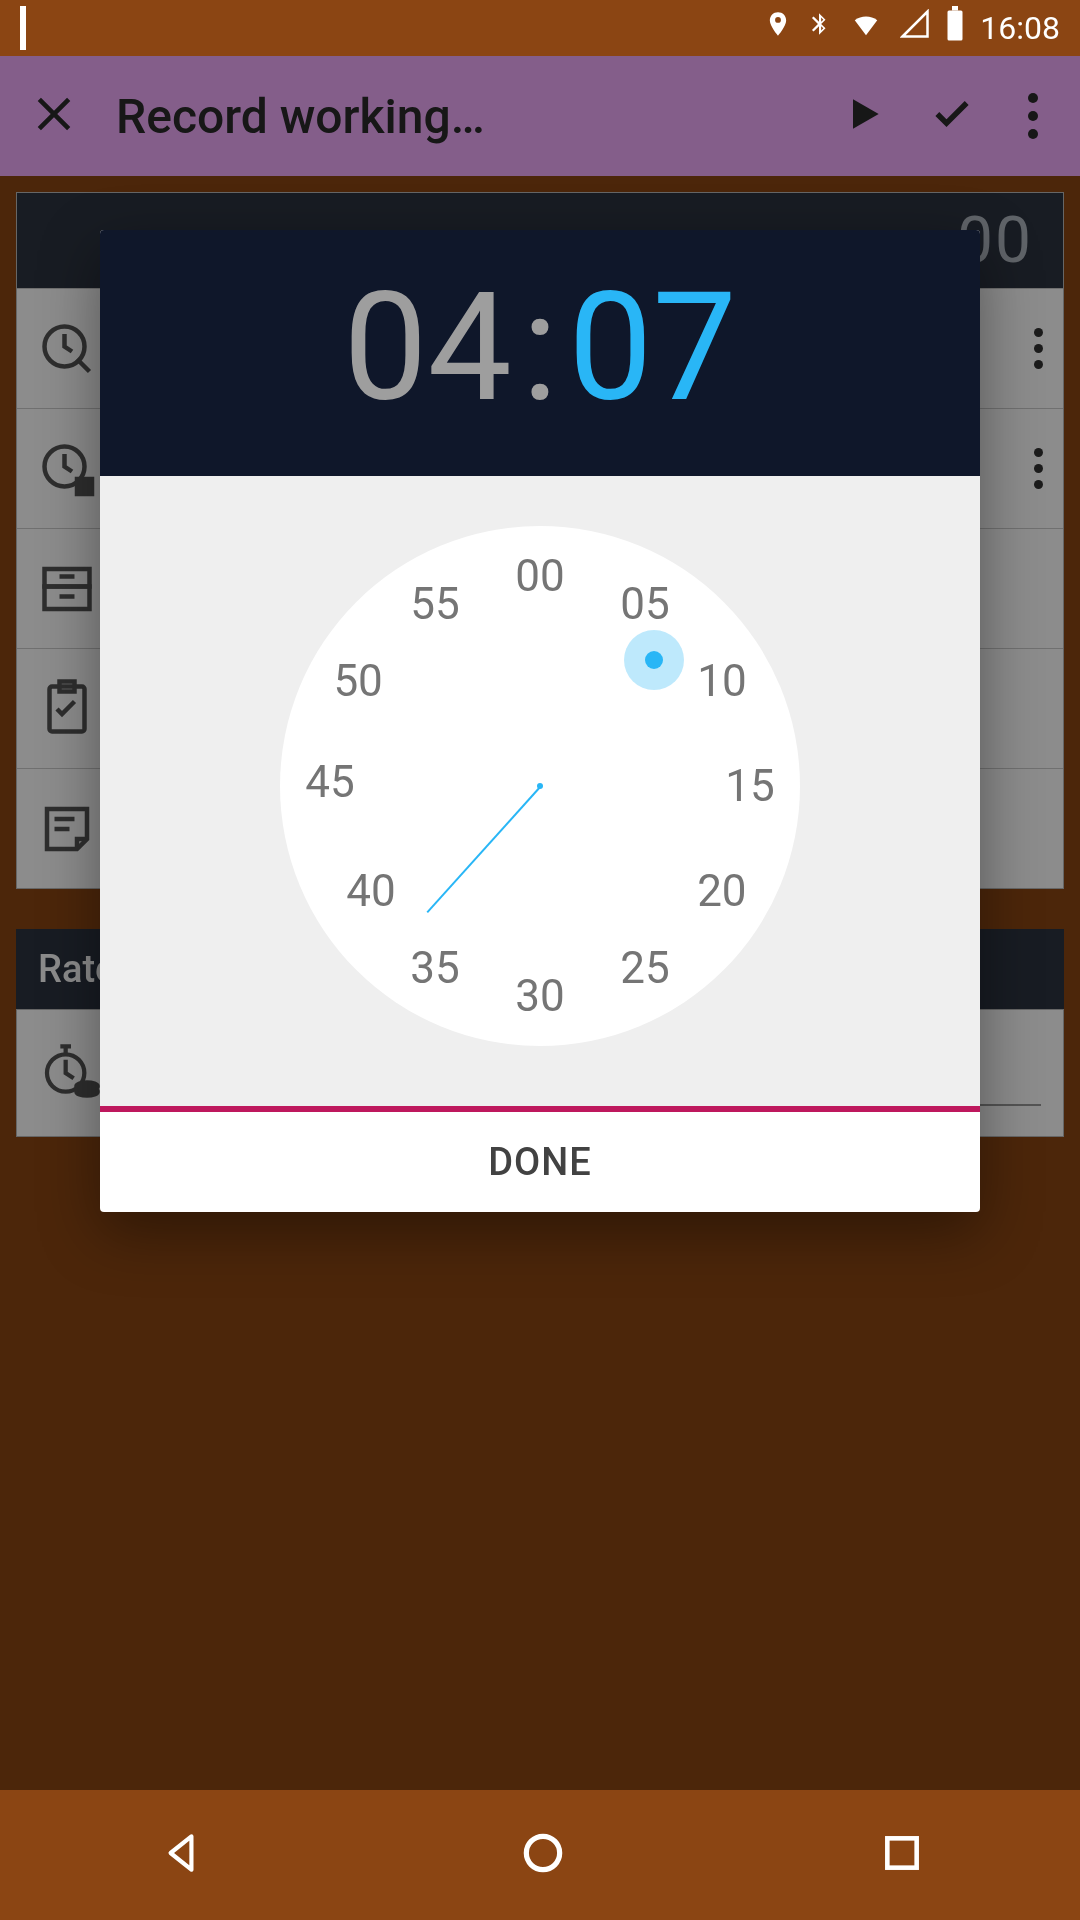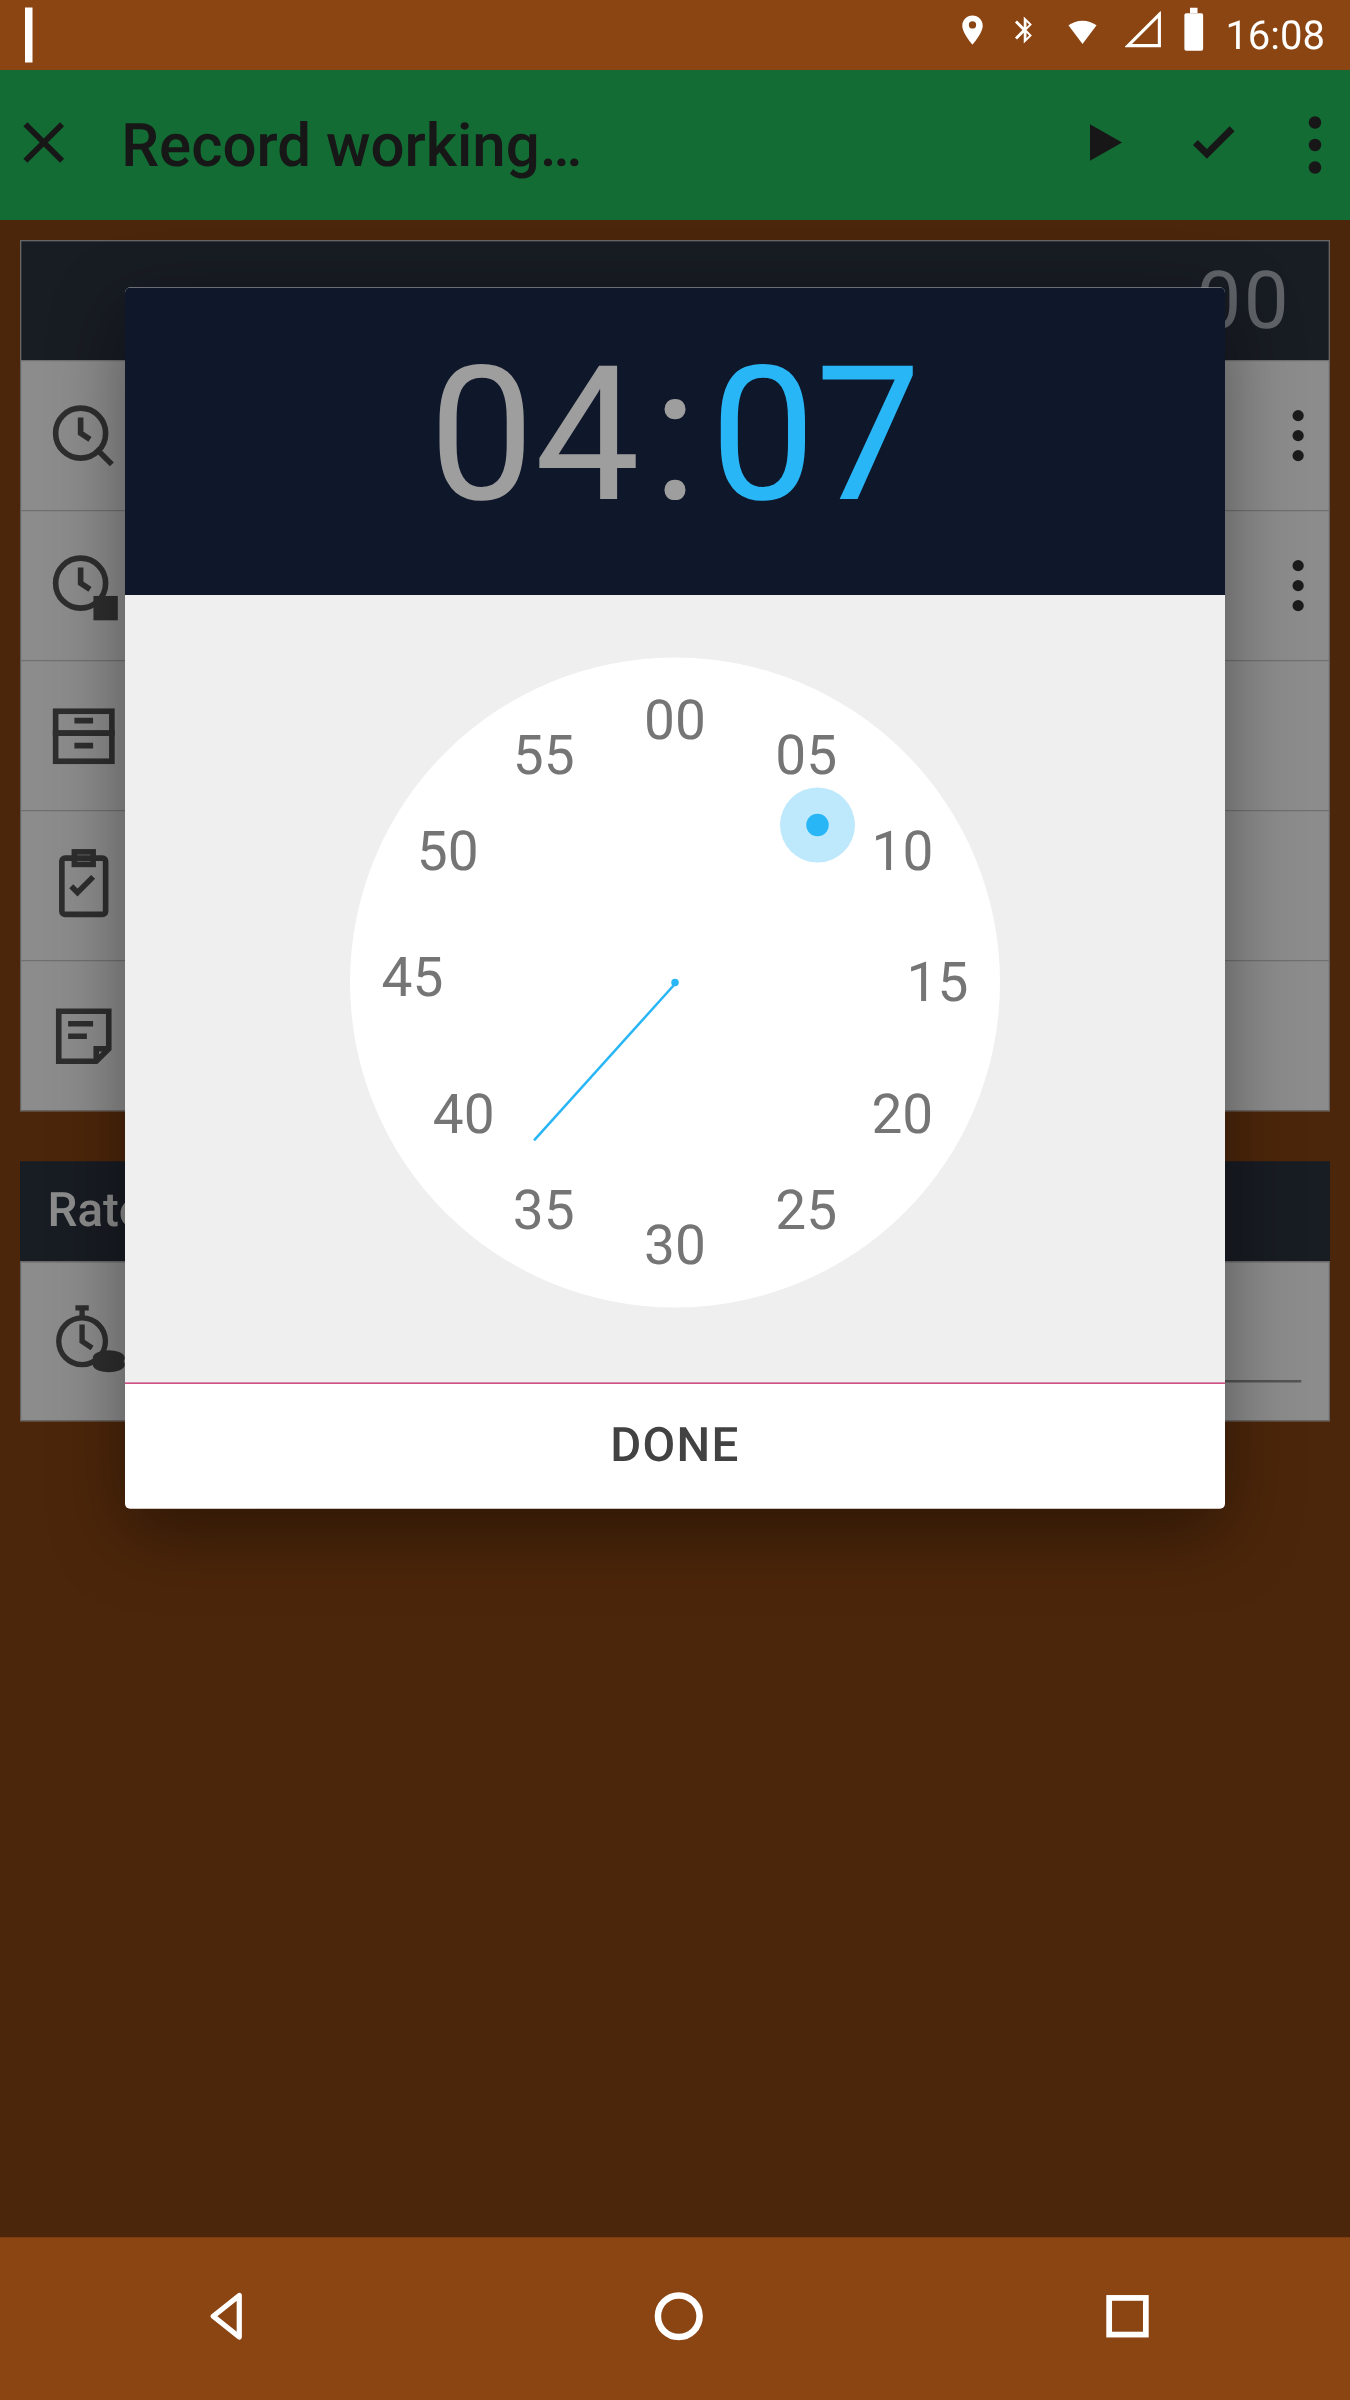--- a/index.html
+++ b/index.html
@@ -24,24 +24,24 @@
     font-size: 32px;
   }
   .status-left { display: flex; align-items: center; gap: 12px; }
   .status-right { display: flex; align-items: center; gap: 14px; }
   .status-icon-box { width: 32px; height: 32px; border: 3px solid white; position: relative; }
   .status-icon-box:after { content:""; position:absolute; top:4px; left:4px; right:4px; height:10px; background:white; clip-path: polygon(0 100%, 35% 0, 55% 60%, 75% 20%, 100% 100%); }
   
   
   .app-bar {
     height: 120px;
-    background: #22c55e;
+    background: #f0abfc;
     display: flex;
     align-items: center;
-    padding: 0 13px;
+    padding: 0 32px;
     gap: 40px;
   }
   .app-bar .title { flex: 1; font-size: 48px; font-weight: 500; color: #2a2a2a; }
   .app-bar svg, .overflow-dots { color: #2a2a2a; }
   .overflow-dots { display: flex; flex-direction: column; gap: 8px; padding: 0 10px;}
   .overflow-dots span { width: 10px; height: 10px; background: #2a2a2a; border-radius: 50%; }
 
   
   .main {
     position: absolute;
@@ -140,21 +140,21 @@
     background: rgba(41,182,246,0.3);
     transform:translate(-50%,-50%);
     display:flex; align-items:center; justify-content:center;
   }
   .hand-knob:after {
     content:""; width:18px; height:18px; border-radius:50%; background:#29B6F6;
   }
   .center-dot { position:absolute; left:50%; top:50%; width:6px; height:6px; background:#29B6F6; border-radius:50%; transform:translate(-50%,-50%); }
   
   .done-bar {
-    border-top: 1px solid #be185d;
+    border-top: 6px solid #be185d;
     text-align:center;
     padding: 28px 18px;
     font-size: 38px; font-weight:500;
     color: #424242;
     letter-spacing:1px;
   }
 </style>
 </head>
 <body>
 

